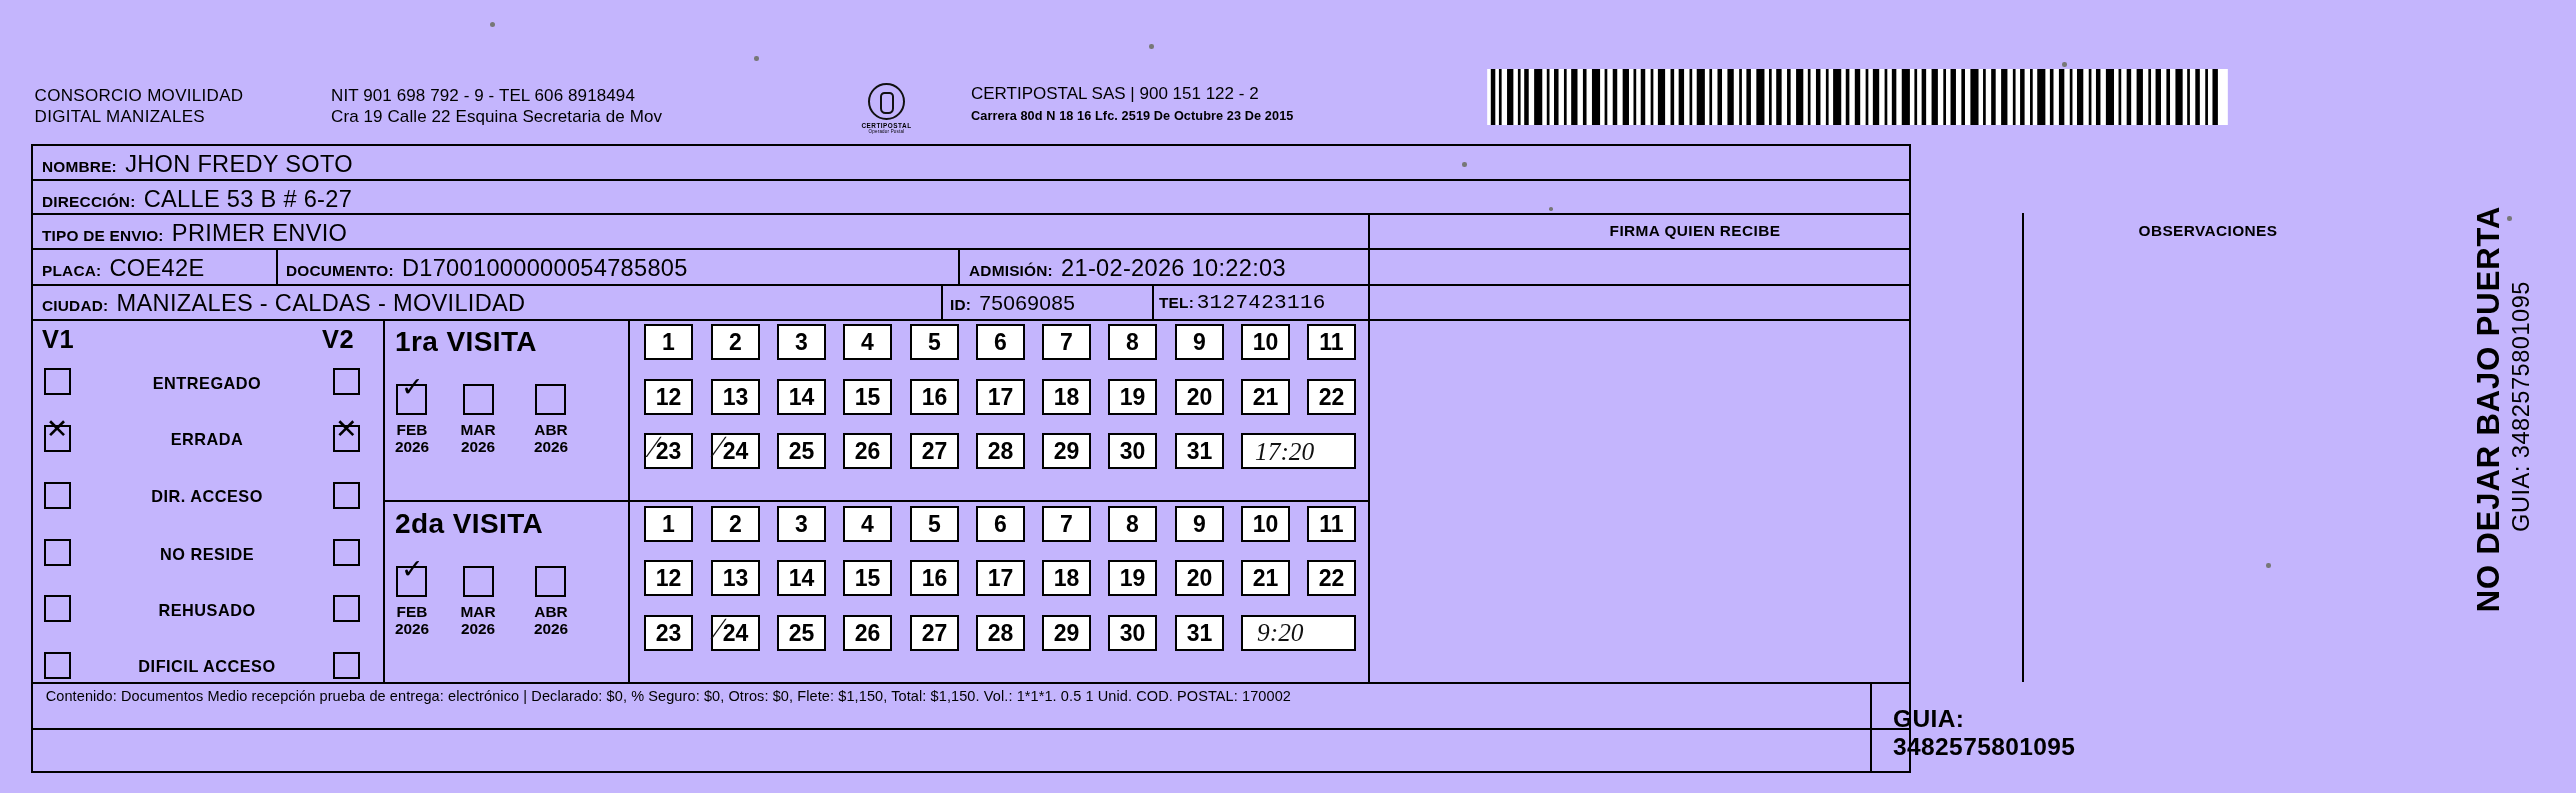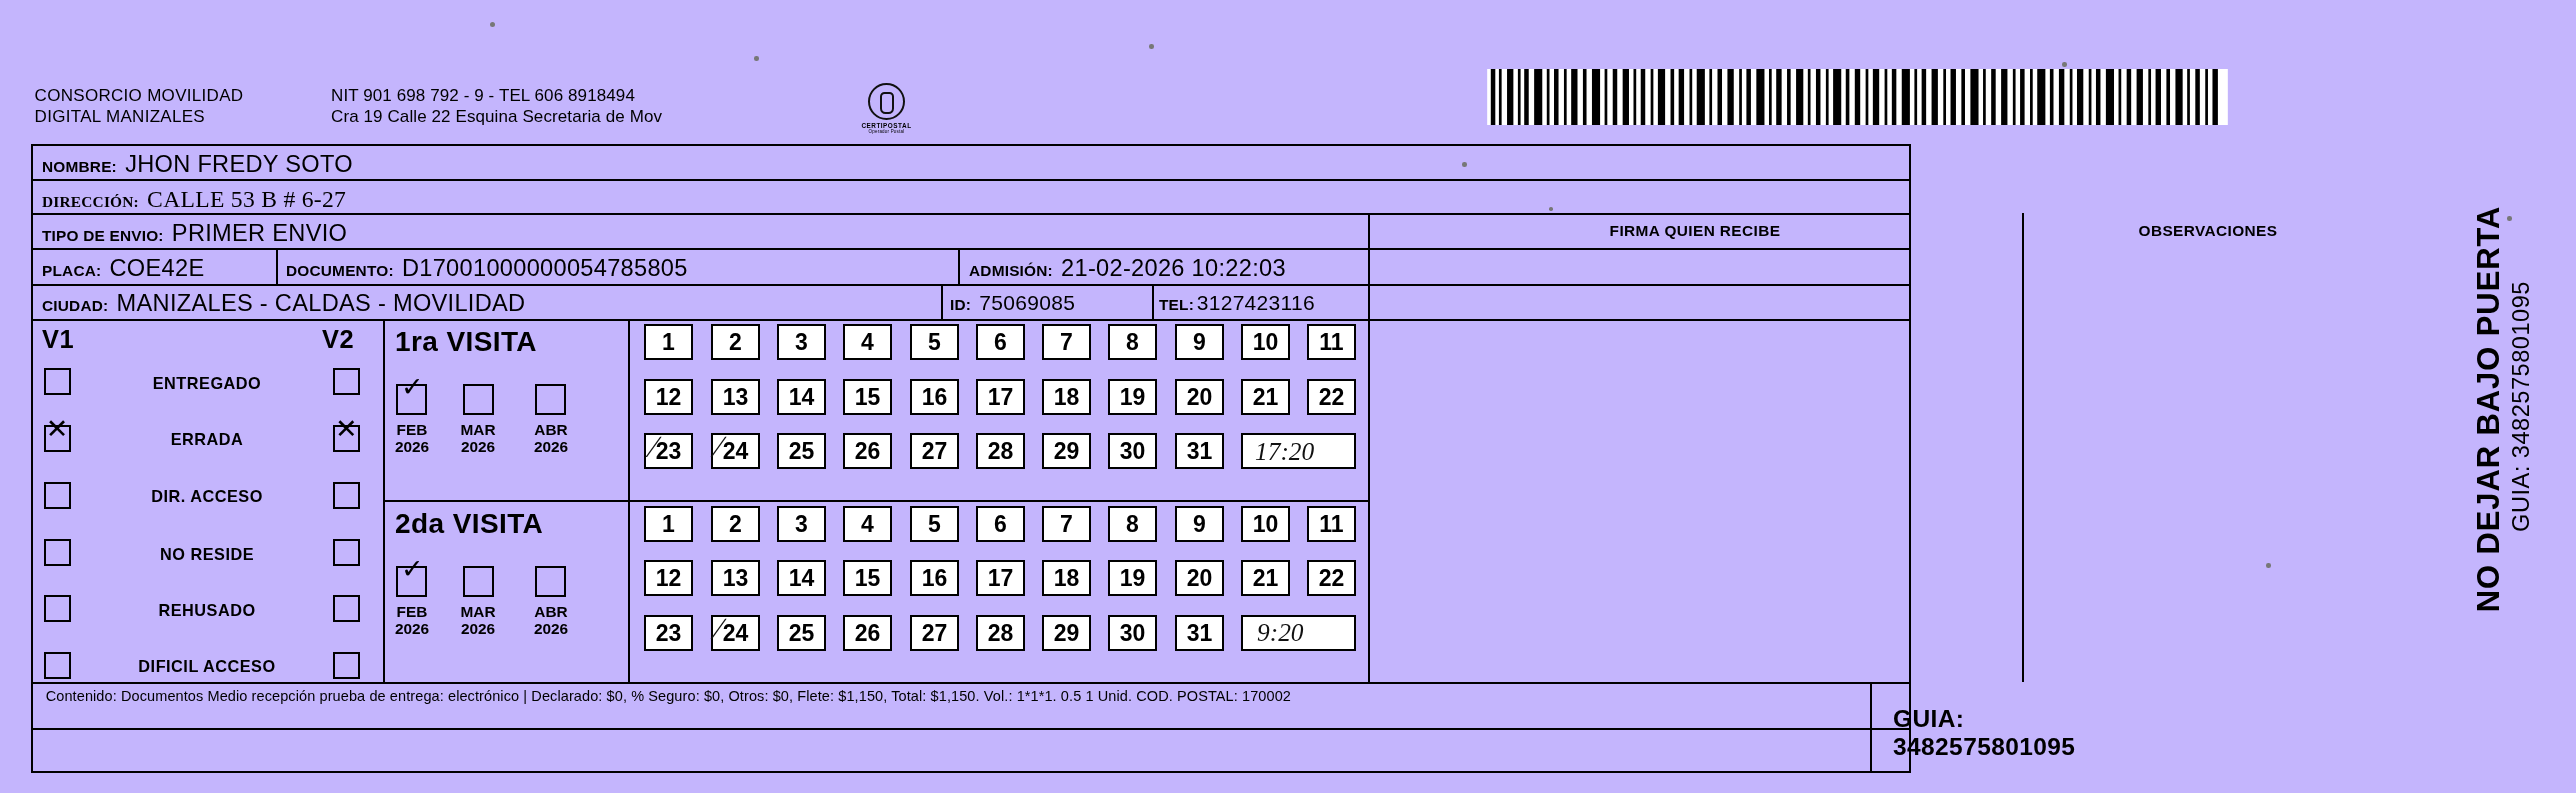--- a/index.html
+++ b/index.html
@@ -294,20 +294,24 @@
       <div>DIGITAL MANIZALES</div>
     </div>
     <div class="hdr-nit">
       <div>NIT 901 698 792 - 9 - TEL 606 8918494</div>
       <div>Cra 19 Calle 22 Esquina Secretaria de Mov</div>
     </div>
     <div class="hdr-logo">
       <div class="mark"></div>
       <div class="mark-label">CERTIPOSTAL</div>
       <div class="mark-sub">Operador Postal</div>
+    </div>
+    <div class="hdr-certipostal">
+      <div>CERTIPOSTAL SAS | 900 151 122 - 2</div>
+      <div class="line2">Carrera 80d N 18 16  Lfc. 2519 De Octubre 23 De 2015</div>
     </div>
   </div>
 
   <div class="barcode">
     <svg width="745" height="56" viewBox="0 0 820 62" xmlns="http://www.w3.org/2000/svg" aria-hidden="true">
       <rect x="0" y="0" width="820" height="62" fill="#ffffff"></rect>
       <g fill="#000000">
         <rect x="4" y="0" width="5" height="62"></rect>
           <rect x="13" y="0" width="3" height="62"></rect>
         <rect x="22" y="0" width="7" height="62"></rect>
@@ -396,21 +400,21 @@
     <div class="row-line" style="top:138px;"></div>
     <div class="row-line" style="top:173px;"></div>
     <div class="row-line" style="top:536px;"></div>
     <div class="row-line" style="top:582px;"></div>
 
     <div class="rowtxt" style="left:9px; top:5.4px;">
       <span class="lbl">NOMBRE:</span>
       <span class="val">JHON FREDY SOTO</span>
     </div>
 
-    <div class="rowtxt" style="left:9px; top:40px;font-family:Liberation Serif, serif;">
+    <div class="rowtxt" style="left:9px; top:40px;">
       <span class="lbl">DIRECCIÓN:</span>
       <span class="val">CALLE 53 B # 6-27</span>
     </div>
 
     <div class="rowtxt" style="left:9px; top:74px;">
       <span class="lbl">TIPO DE ENVIO:</span>
       <span class="val">PRIMER ENVIO</span>
     </div>
 
     <div class="rowtxt" style="left:9px; top:109px;">
@@ -433,21 +437,21 @@
       <span class="val">MANIZALES - CALDAS - MOVILIDAD</span>
     </div>
     <div class="vline" style="left:908px; top:138px; height:35px;"></div>
     <div class="rowtxt" style="left:917px; top:145px;">
       <span class="lbl">ID:</span>
       <span class="val" style="font-size:21px;">75069085</span>
     </div>
     <div class="vline" style="left:1119px; top:138px; height:35px;"></div>
     <div class="rowtxt" style="left:1126px; top:145px; gap:2.7px;">
       <span class="lbl">TEL:</span>
-      <span class="val" style="font-size:21px;">3127423116</span>
+      <span class="val" style="font-size:21px;font-family:Liberation Mono, monospace;">3127423116</span>
     </div>
 
     <div class="vline" style="left:1335px; top:67px; height:469px;"></div>
     <div class="vline" style="left:1989px; top:67px; height:469px;"></div>
     <div class="colhead" style="left:1335px; top:76px; width:654px;">FIRMA QUIEN RECIBE</div>
     <div class="colhead" style="left:1989px; top:76px; width:372px;">OBSERVACIONES</div>
 
     <div class="status-block">
       <div class="vhead" style="left:9px; top:1.8px;">V1</div>
       <div class="vhead" style="left:289px; top:1.8px;">V2</div>

